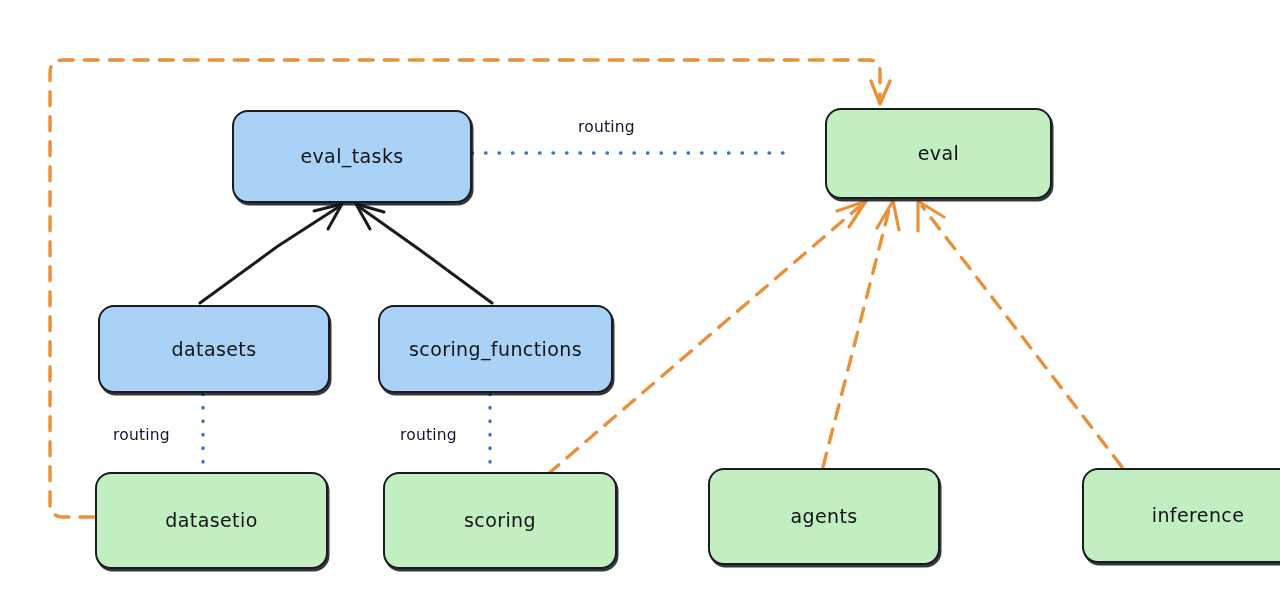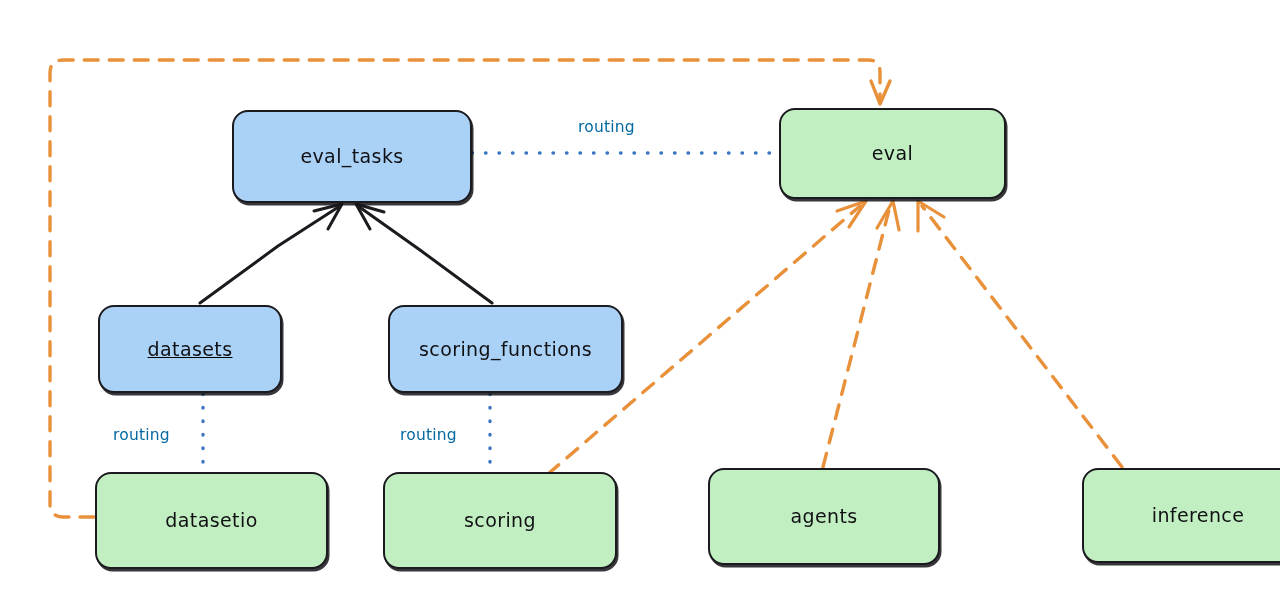--- a/index.html
+++ b/index.html
@@ -45,21 +45,21 @@
     letter-spacing: 0.4px;
     color: #111114;
     text-align: center;
     line-height: 1.1;
     white-space: nowrap;
   }
   .edge-label {
     position: absolute;
     font-family: "DejaVu Sans", sans-serif;
     font-size: 15.5px;
-    color: #0369a1;
+    color: #0f172a;
     white-space: nowrap;
     letter-spacing: 0.2px;
   }
 </style>
 </head>
 <body>
 
 <div id="canvas">
 
   <svg id="edges" viewBox="0 0 1280 596" width="1280" height="596" xmlns="http://www.w3.org/2000/svg">
@@ -104,29 +104,29 @@
     <g>
       <path d="M 1122 467 L 922 206" fill="none" stroke="#e8913a" stroke-width="3.4" stroke-linecap="round" stroke-dasharray="14 11"></path>
       <path d="M 918 231 L 918 201 L 944 217" fill="none" stroke="#e8913a" stroke-width="3.2" stroke-linecap="round" stroke-linejoin="round"></path>
     </g>
   </svg>
 
   <div class="node blue" style="left:232px; top:110px; width:240px; height:93px;">
     <span class="node-label">eval_tasks</span>
   </div>
 
-  <div class="node green" style="left:779px; top:108px; width:227px; height:91px;">
+  <div class="node green" style="left:825px; top:108px; width:227px; height:91px;">
     <span class="node-label">eval</span>
   </div>
 
-  <div class="node blue" style="left:98px; top:305px; width:184px; height:88px;text-decoration:underline;">
+  <div class="node blue" style="left:98px; top:305px; width:232px; height:88px;">
     <span class="node-label">datasets</span>
   </div>
 
-  <div class="node blue" style="left:388px; top:305px; width:235px; height:88px;">
+  <div class="node blue" style="left:378px; top:305px; width:235px; height:88px;">
     <span class="node-label">scoring_functions</span>
   </div>
 
   <div class="node green" style="left:95px; top:472px; width:233px; height:97px;">
     <span class="node-label">datasetio</span>
   </div>
 
   <div class="node green" style="left:383px; top:472px; width:234px; height:97px;">
     <span class="node-label">scoring</span>
   </div>

